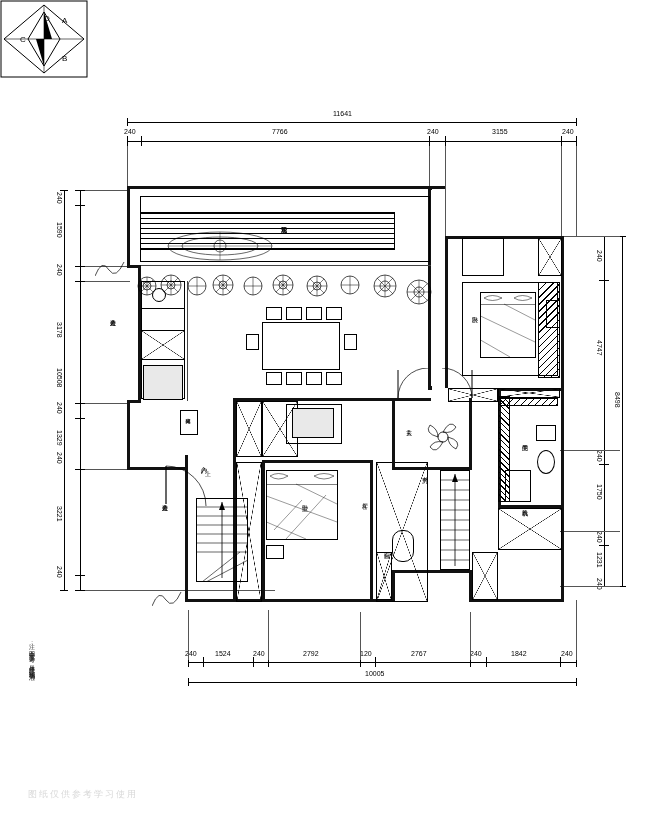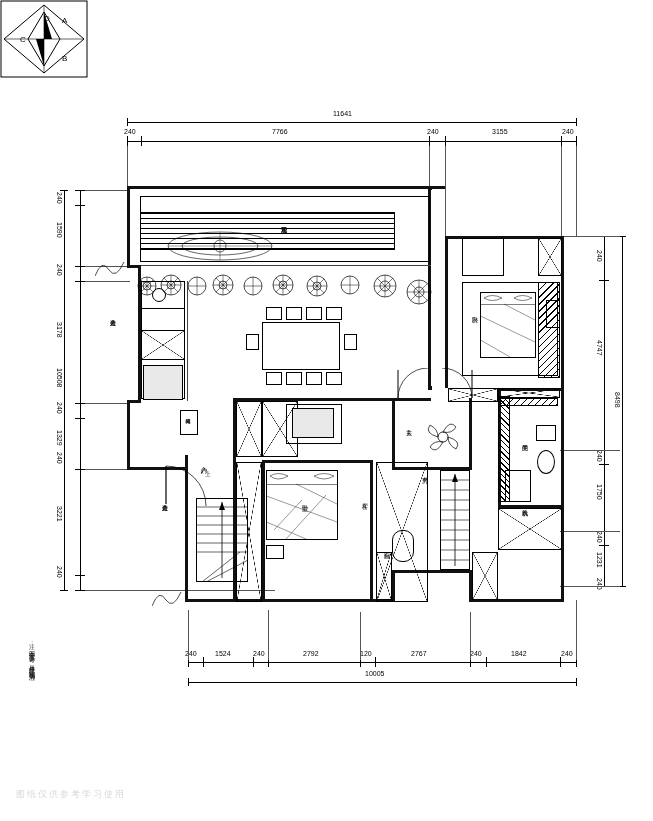--- a/index.html
+++ b/index.html
@@ -399,15 +399,15 @@
   </svg>
   <svg width="30" height="22" style="position:absolute;left:152px;top:588px;">
     <path d="M0 18 Q7 0 14 12 Q21 22 29 4" fill="none" stroke="#000" stroke-width="0.7"></path>
   </svg>
 
   <div class="xbox" style="left:472px;top:552px;width:26px;height:48px;"></div>
   <div class="xbox" style="left:376px;top:552px;width:16px;height:48px;"></div>
 
   <div class="note" style="left:22px;top:638px;width:14px;height:170px;">注:图中尺寸供参考,具体尺寸以实际现场为准</div>
 
-  <div class="wm" style="left:16px;top:788px;">图纸仅供参考学习使用</div>
+  <div class="wm" style="left:28px;top:788px;">图纸仅供参考学习使用</div>
 
 </div>
 
 </body></html>

